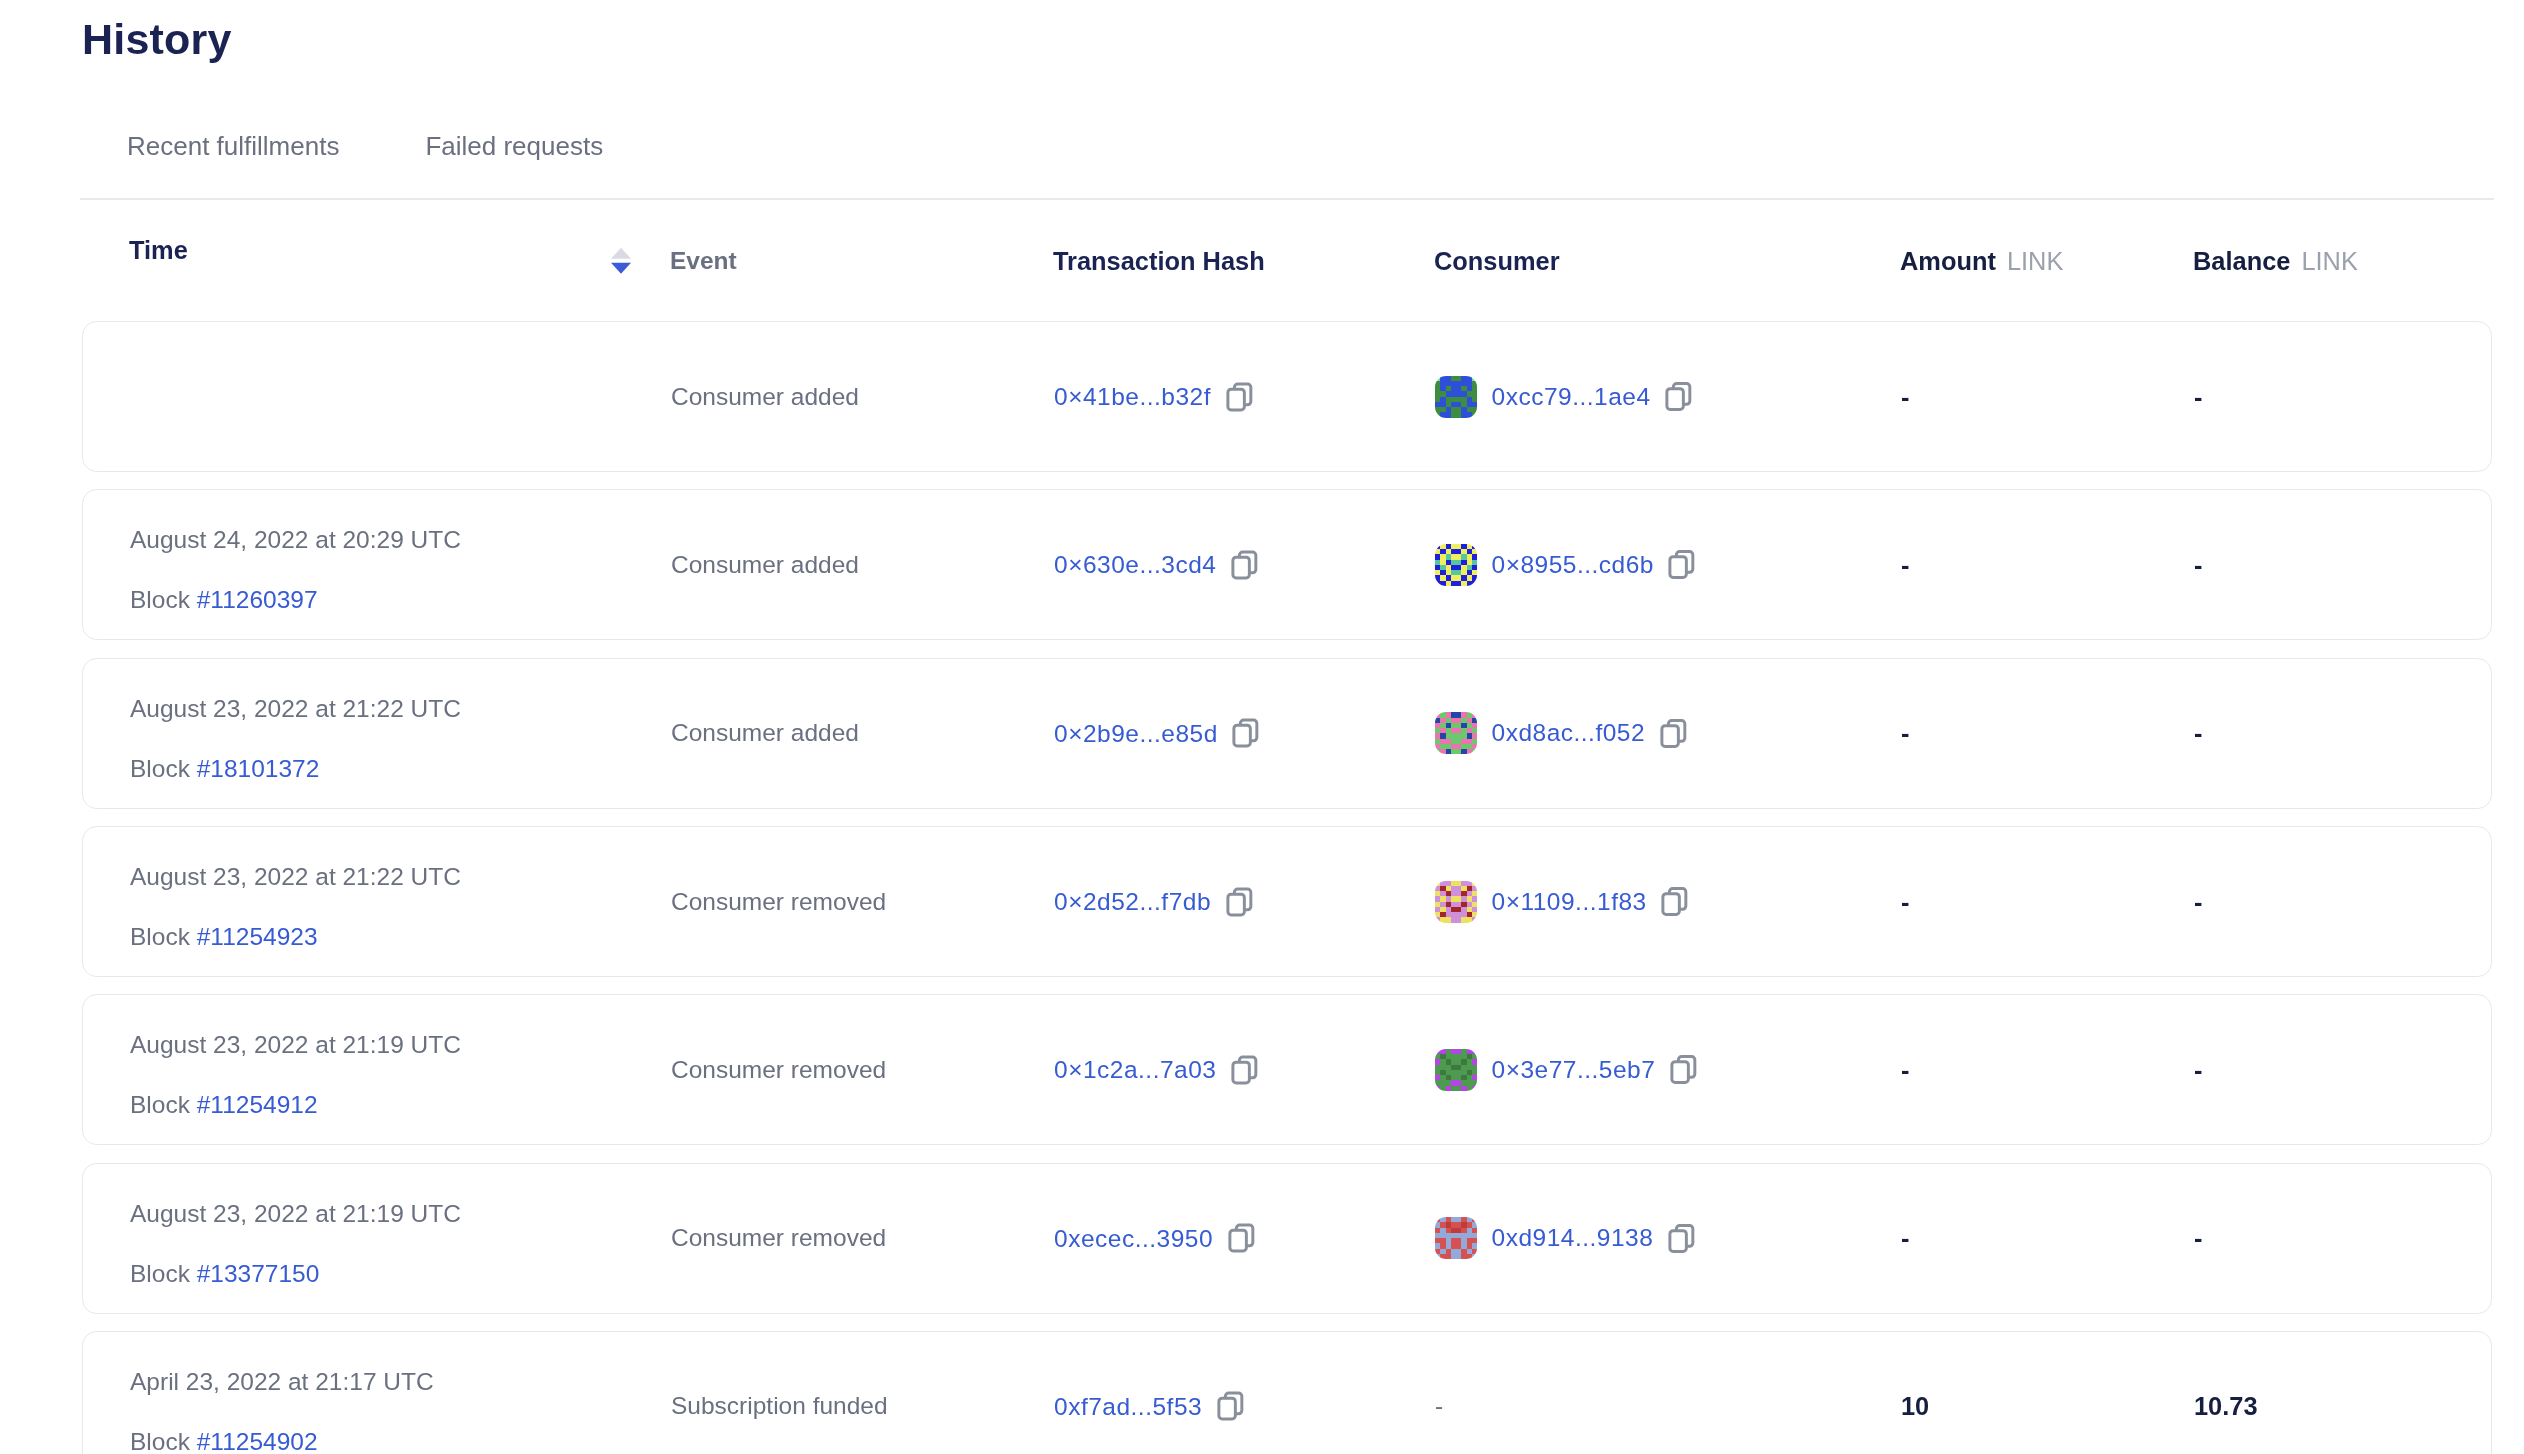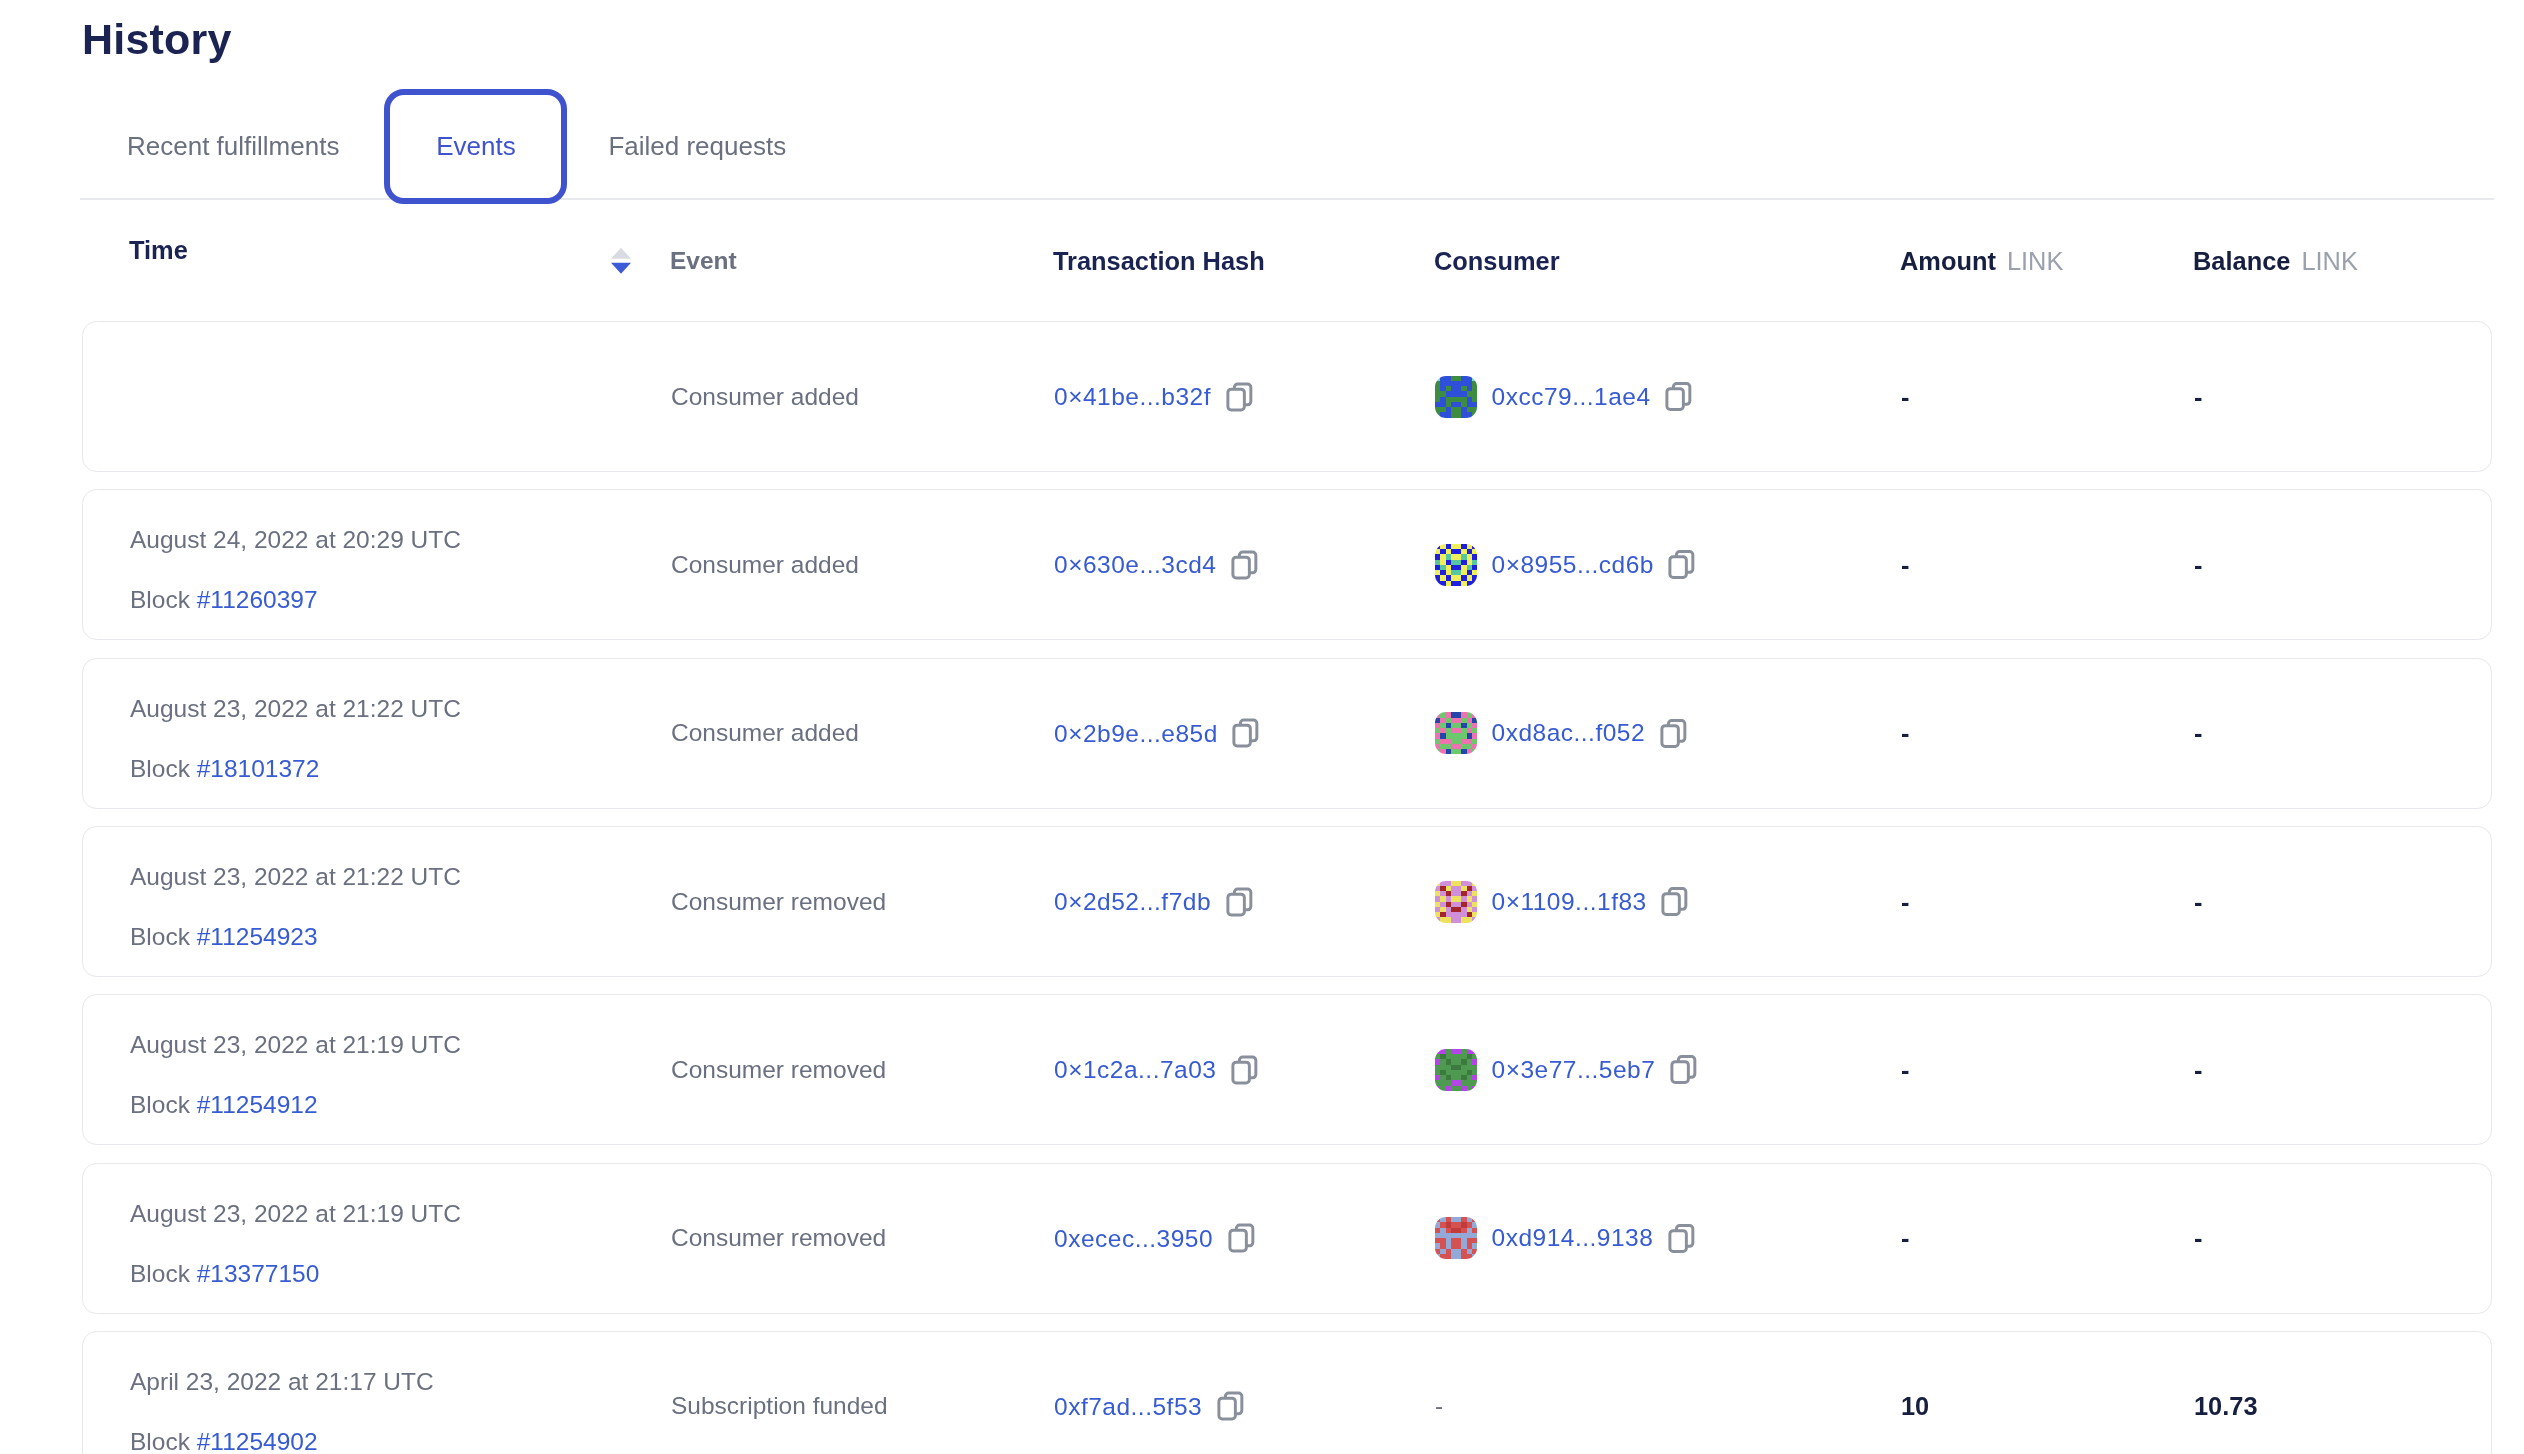--- a/index.html
+++ b/index.html
@@ -53,21 +53,20 @@
   .col-amount,.col-balance{font-size:25.4px; font-weight:700; color:#161f3f;}
   .muted-dash{color:var(--gray); font-weight:400; font-size:24.5px;}
 </style>
 </head>
 <body>
 
 <h1 class="page-title">History</h1>
 
 <div class="tabs">
   <div class="tab">Recent fulfillments</div>
-  <div class="tab active">Events</div>
   <div class="tab failed">Failed requests</div>
 </div>
 <div class="divider"></div>
 
 <div class="table-header">
   <span class="col col-time th">Time</span>
   <span class="sorter">
     <span class="tri-up"></span>
     <span class="tri-down"></span>
   </span>

